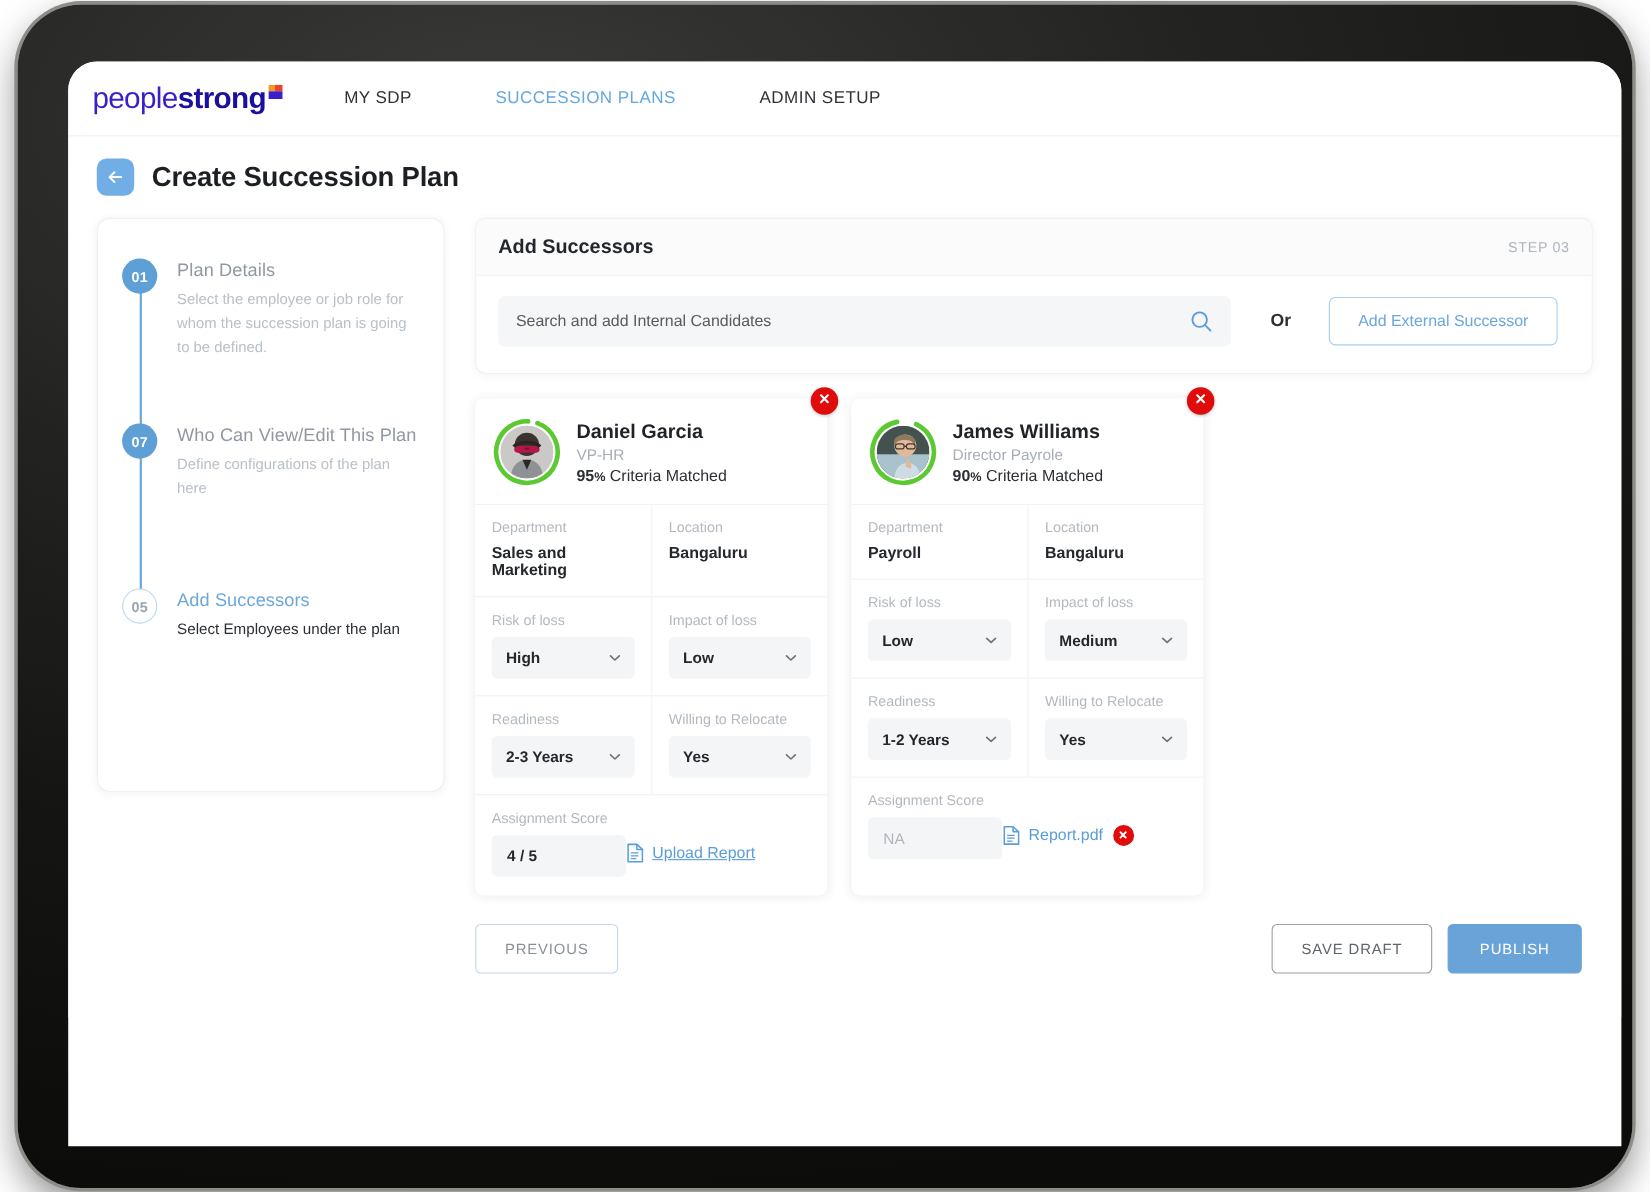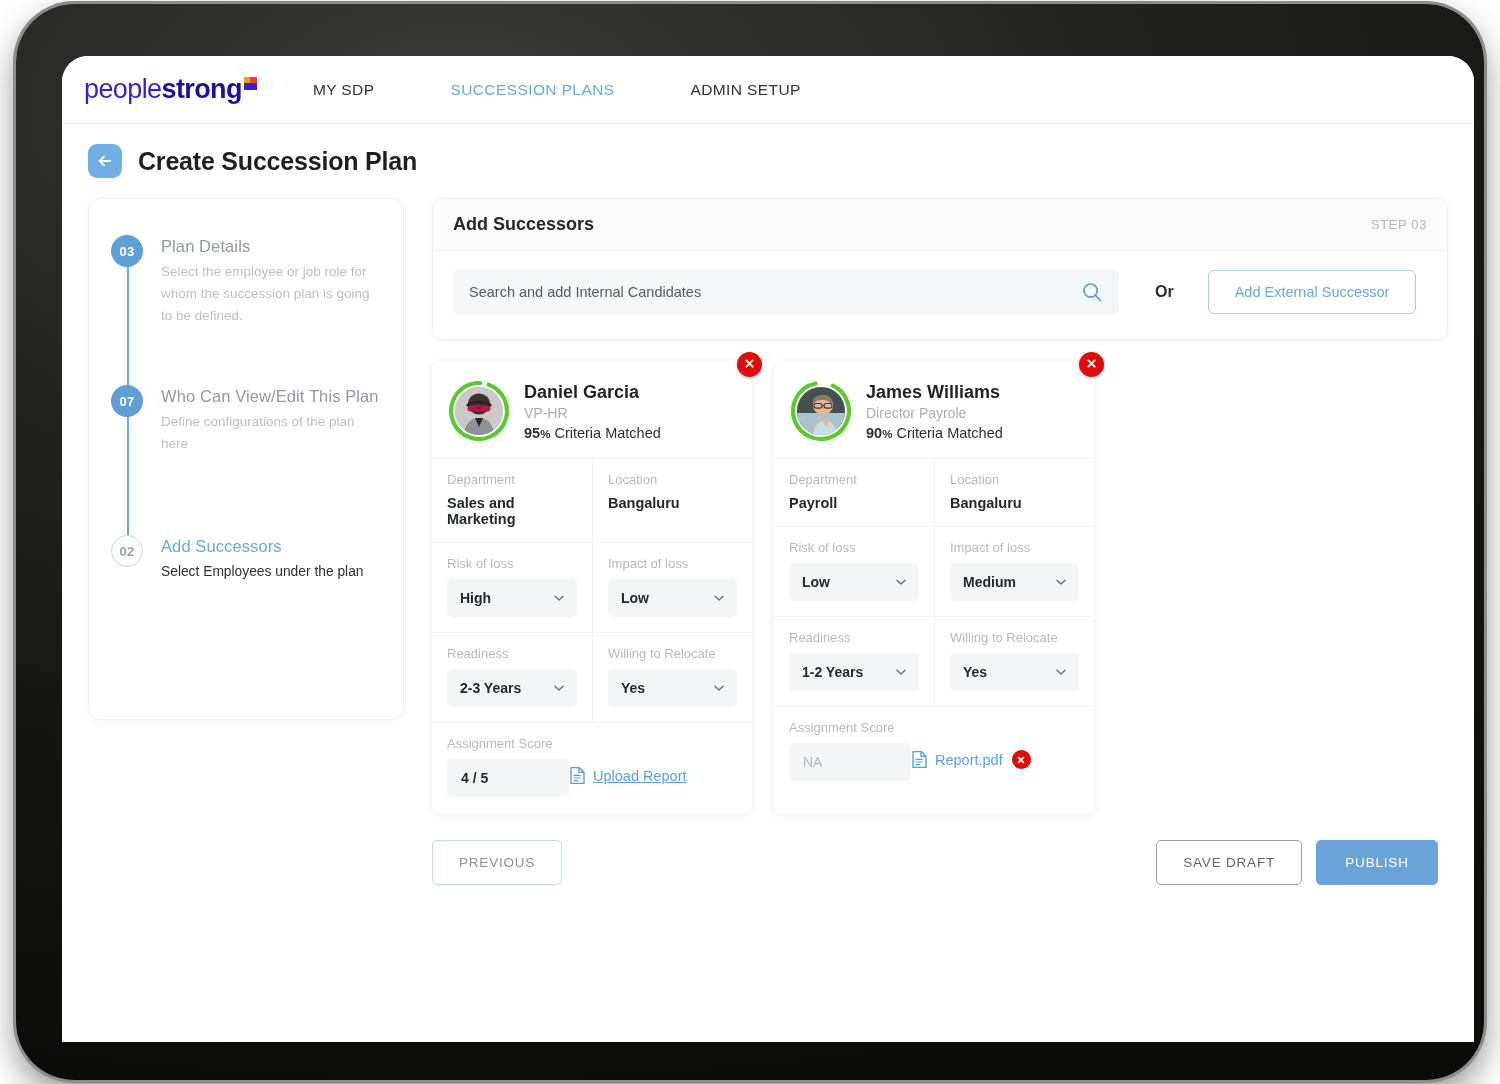--- a/index.html
+++ b/index.html
@@ -393,21 +393,21 @@
         </div>
         <div class="pagetitle">Create Succession Plan</div>
       </div>
 
       <div class="body-area">
 
         <div class="stepper-card">
 
           <div class="step">
             <div class="step-railwrap">
-              <div class="step-bullet done">03</div>
+              <div class="step-bullet done">01</div>
               <div class="step-rail"></div>
             </div>
             <div class="step-body">
               <div class="step-title">Plan Details</div>
               <div class="step-desc">Select the employee or job role for whom the succession plan is going to be defined.</div>
             </div>
           </div>
 
           <div class="step">
             <div class="step-railwrap">
@@ -415,21 +415,21 @@
               <div class="step-rail"></div>
             </div>
             <div class="step-body">
               <div class="step-title">Who Can View/Edit This Plan</div>
               <div class="step-desc">Define configurations of the plan here</div>
             </div>
           </div>
 
           <div class="step">
             <div class="step-railwrap">
-              <div class="step-bullet current">02</div>
+              <div class="step-bullet current">05</div>
             </div>
             <div class="step-body">
               <div class="step-title active">Add Successors</div>
               <div class="step-desc strong">Select Employees under the plan</div>
             </div>
           </div>
 
         </div>
 
         <div class="main-panel">

